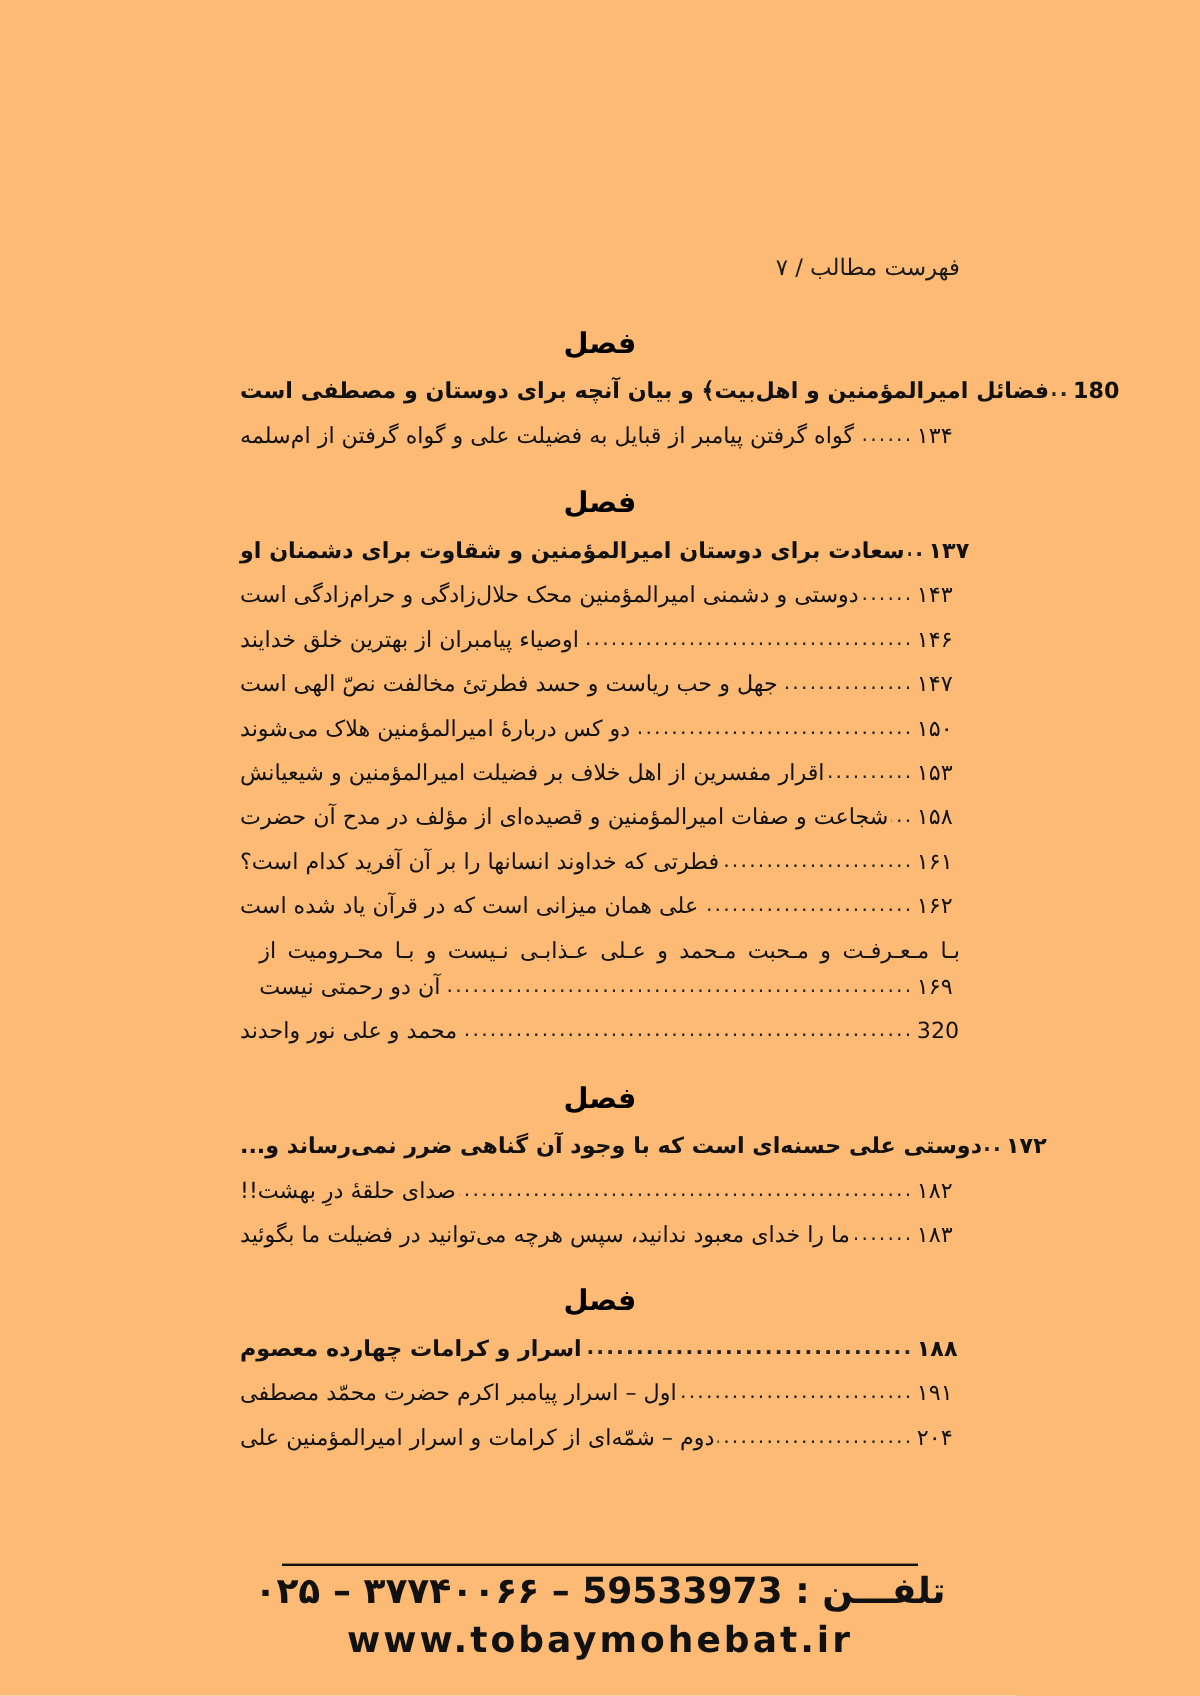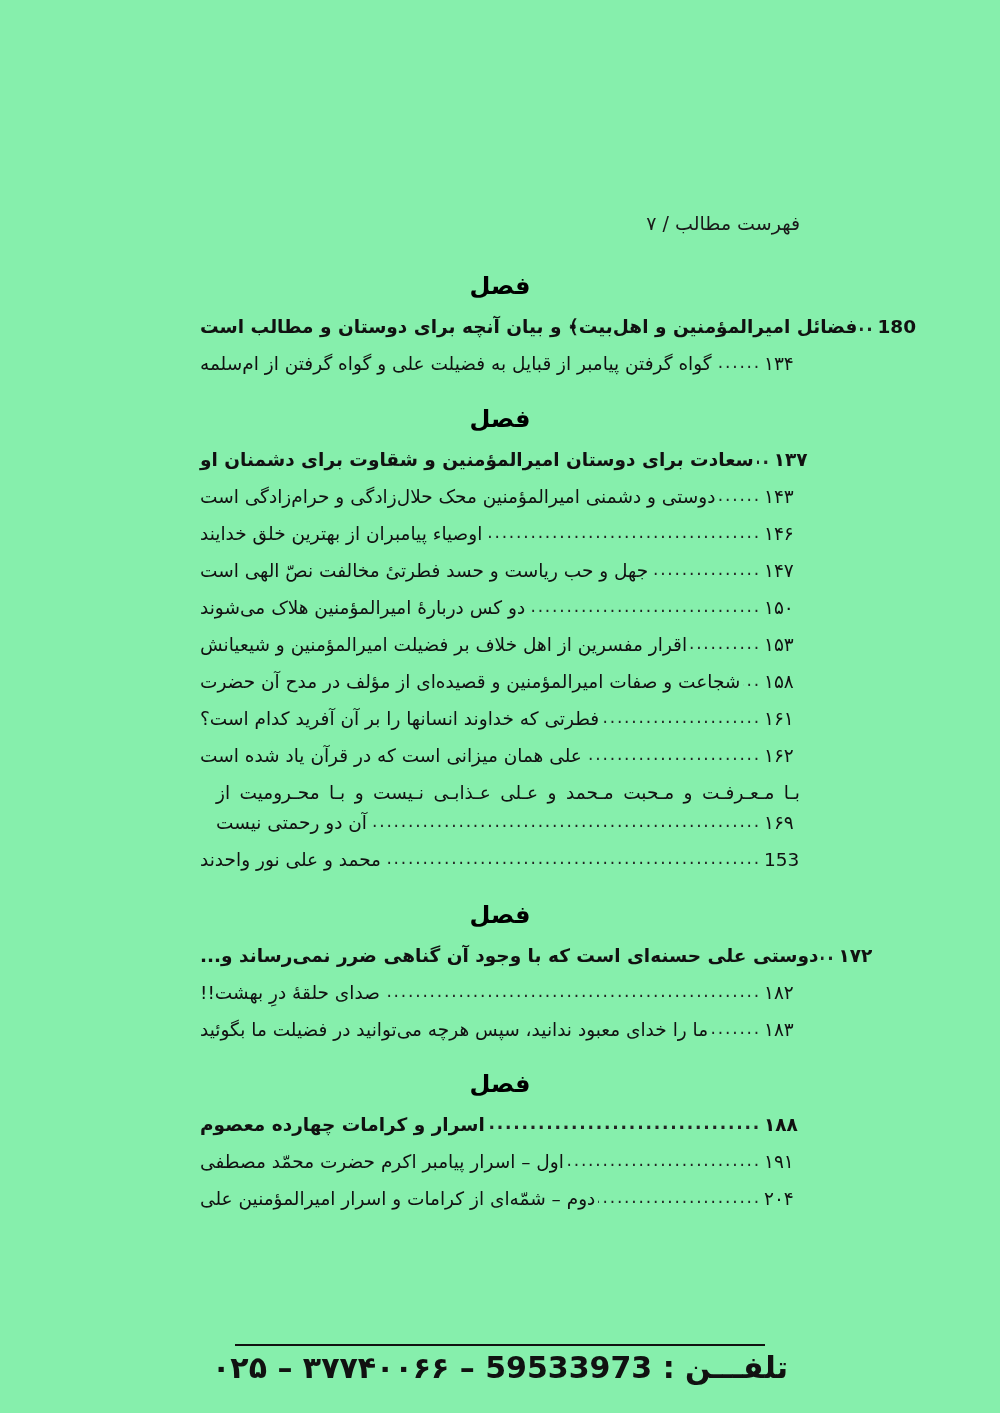--- a/index.html
+++ b/index.html
@@ -13,21 +13,21 @@
     height: 1413px;
     position: relative;
     font-family: "DejaVu Sans", "Liberation Sans", sans-serif;
     color: #111111;
     overflow: hidden;
   }
 
   .page {
     position: absolute;
     inset: 0;
-    background: #86efac;
+    background: #fdba74;
   }
 
   
   .running-header {
     position: absolute;
     top: 212px;
     right: 200px;
     left: 200px;
     text-align: right;
     font-size: 19px;
@@ -167,21 +167,21 @@
 <div class="page">
 
   <div class="running-header">فهرست مطالب / ۷</div>
 
   <div class="toc">
 
     <section class="chapter">
       <div class="chapter-heading">فصل</div>
 
       <div class="entry bold">
-        <span class="entry-title">فضائل امیرالمؤمنین و اهل‌بیت﴾ و بیان آنچه برای دوستان و مطالب است</span>
+        <span class="entry-title">فضائل امیرالمؤمنین و اهل‌بیت﴾ و بیان آنچه برای دوستان و مصطفی است</span>
         <span class="entry-leader">............................................................................</span>
         <span class="entry-page">180</span>
       </div>
 
       <div class="entry">
         <span class="entry-title">گواه گرفتن پیامبر از قبایل به فضیلت علی و گواه گرفتن از ام‌سلمه</span>
         <span class="entry-leader">............................................................................</span>
         <span class="entry-page">۱۳۴</span>
       </div>
     </section>
@@ -248,21 +248,21 @@
         <div class="line-2">
           <span class="entry-title">آن دو رحمتی نیست</span>
           <span class="entry-leader">............................................................................</span>
           <span class="entry-page">۱۶۹</span>
         </div>
       </div>
 
       <div class="entry">
         <span class="entry-title">محمد و علی نور واحدند</span>
         <span class="entry-leader">............................................................................</span>
-        <span class="entry-page">153</span>
+        <span class="entry-page">320</span>
       </div>
     </section>
 
     <section class="chapter">
       <div class="chapter-heading">فصل</div>
 
       <div class="entry bold">
         <span class="entry-title">دوستی علی حسنه‌ای است که با وجود آن گناهی ضرر نمی‌رساند و...</span>
         <span class="entry-leader">............................................................................</span>
         <span class="entry-page">۱۷۲</span>
@@ -301,15 +301,16 @@
         <span class="entry-leader">............................................................................</span>
         <span class="entry-page">۲۰۴</span>
       </div>
     </section>
 
   </div>
 
   <div class="footer">
     <div class="footer-rule"></div>
     <div class="footer-phone">تلفـــن :  59533973 – ۳۷۷۴۰۰۶۶ – ۰۲۵</div>
+    <div class="footer-site">www.tobaymohebat.ir</div>
   </div>
 
 </div>
 
 </body></html>

